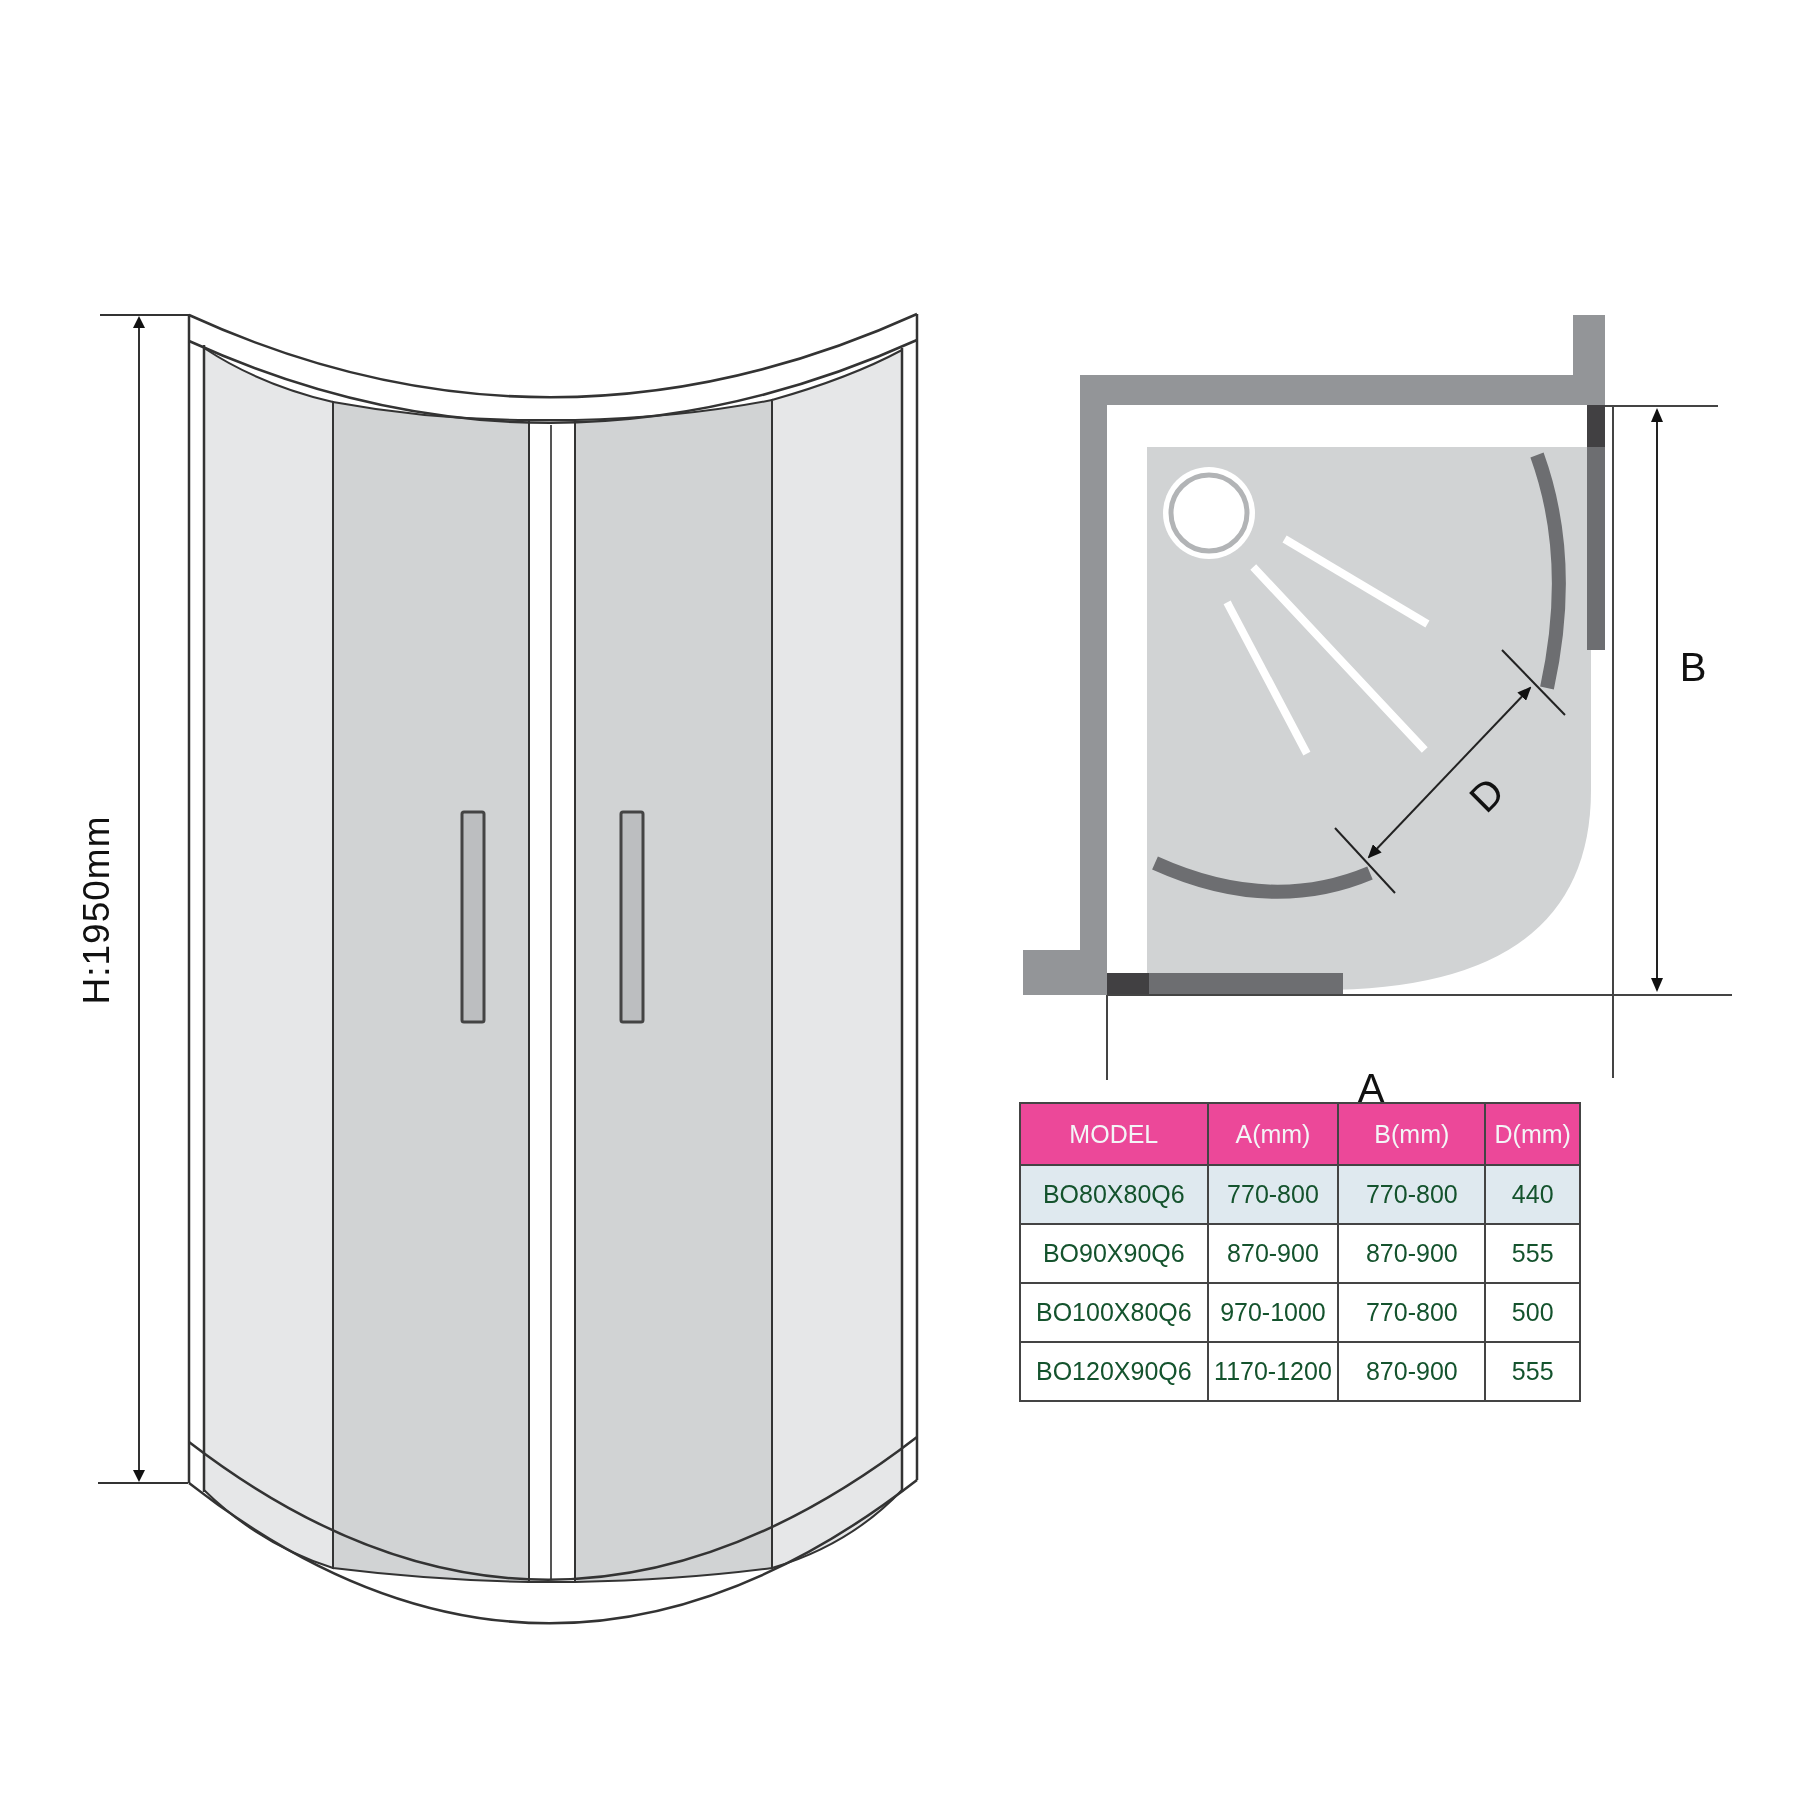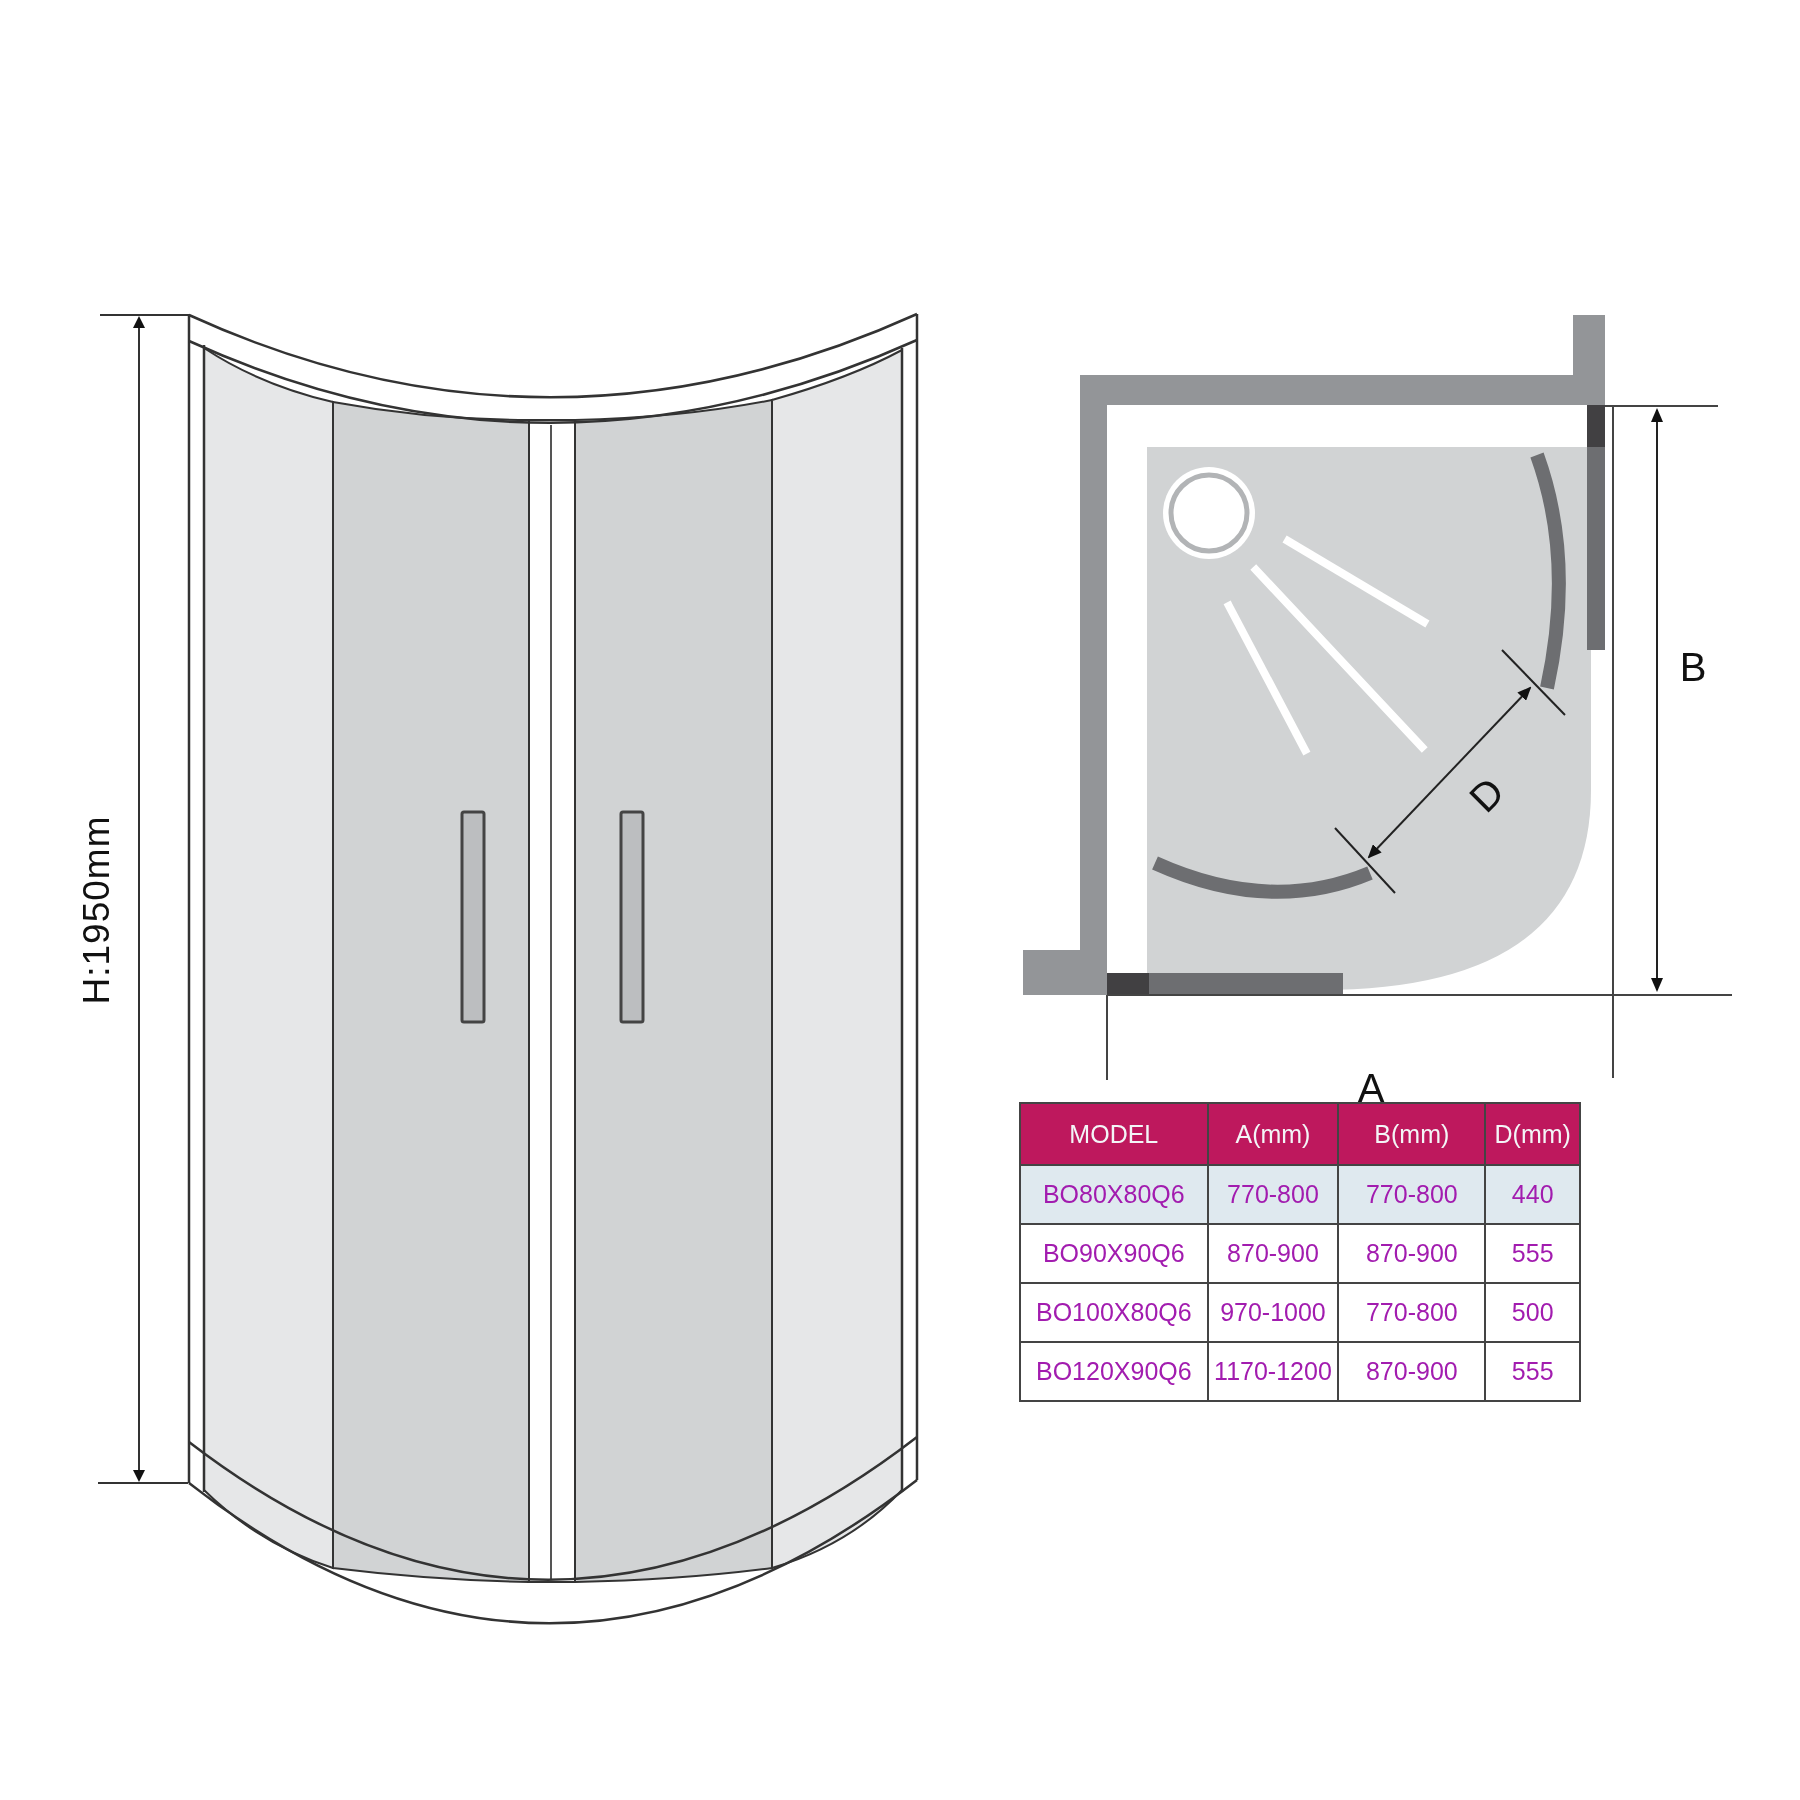--- a/index.html
+++ b/index.html
@@ -4,22 +4,22 @@
 <style>
   html,body{margin:0;padding:0;background:#fff;}
   body{width:1800px;height:1800px;position:relative;overflow:hidden;font-family:"Liberation Sans",sans-serif;}
   svg{position:absolute;left:0;top:0;}
   .lbl{position:absolute;font-family:"Liberation Sans",sans-serif;color:#111;}
   #hlabel{left:97px;top:910px;transform:translate(-50%,-50%) rotate(-90deg);font-size:37px;white-space:nowrap;letter-spacing:1px;}
   #alabel{left:1371px;top:1066px;font-size:40px;transform:translateX(-50%);}
   #blabel{left:1693px;top:645px;font-size:40px;transform:translateX(-50%);}
   #dlabel{left:1487px;top:795px;font-size:40px;transform:translate(-50%,-50%) rotate(-45deg);}
   table{position:absolute;left:1019px;top:1102px;border-collapse:collapse;width:562px;}
-  td,th{border:2px solid #444;text-align:center;font-size:25px;padding:0;height:57px;color:#a21caf;font-weight:normal;}
-  th{background:#be185d;color:#f3f5f7;height:60px;font-size:25px;}
+  td,th{border:2px solid #444;text-align:center;font-size:25px;padding:0;height:57px;color:#14532d;font-weight:normal;}
+  th{background:#ec4899;color:#f3f5f7;height:60px;font-size:25px;}
   tr.alt td{background:#dfe9ef;}
   .c0{width:192px}.c1{width:140px}.c2{width:160px}.c3{width:96px;margin-left:32px;}
 </style>
 </head>
 <body>
 
 <svg width="1000" height="1700" viewBox="0 0 1000 1700">
   <defs>
     <marker id="arr" markerWidth="12" markerHeight="12" refX="10" refY="6" orient="auto-start-reverse" markerUnits="userSpaceOnUse">
       <path d="M0,0 L12,6 L0,12 z" fill="#111"></path>

